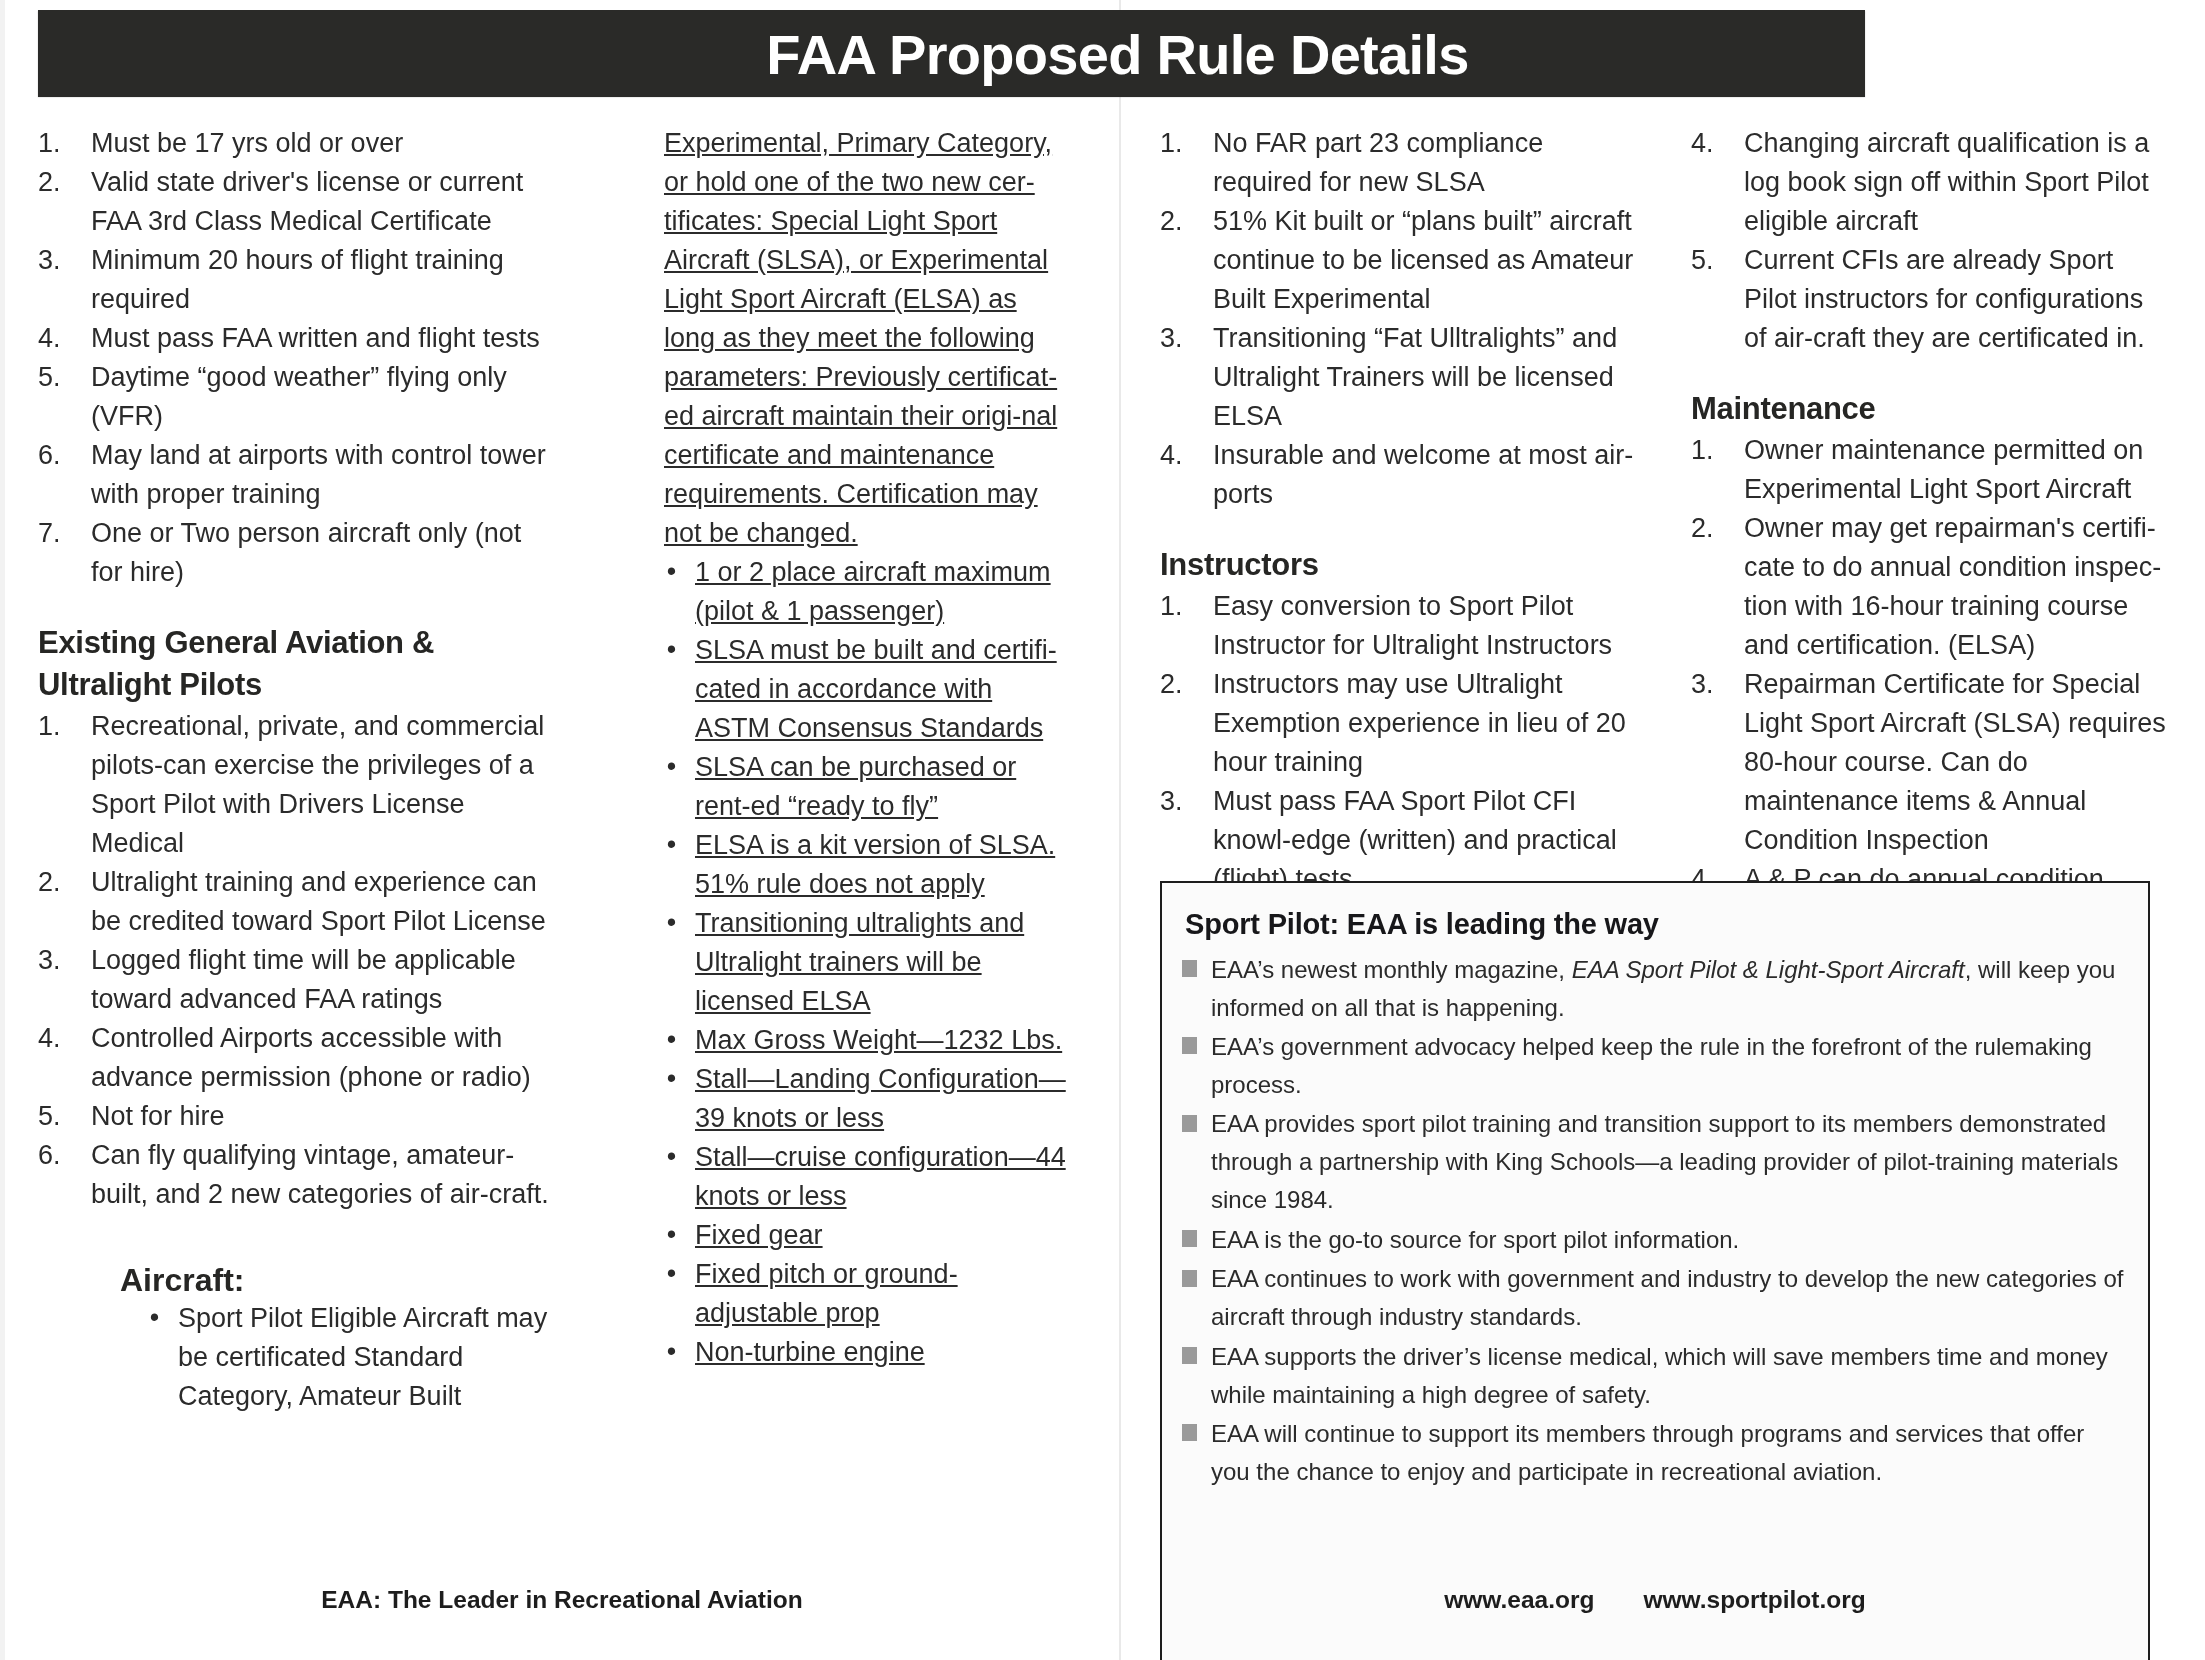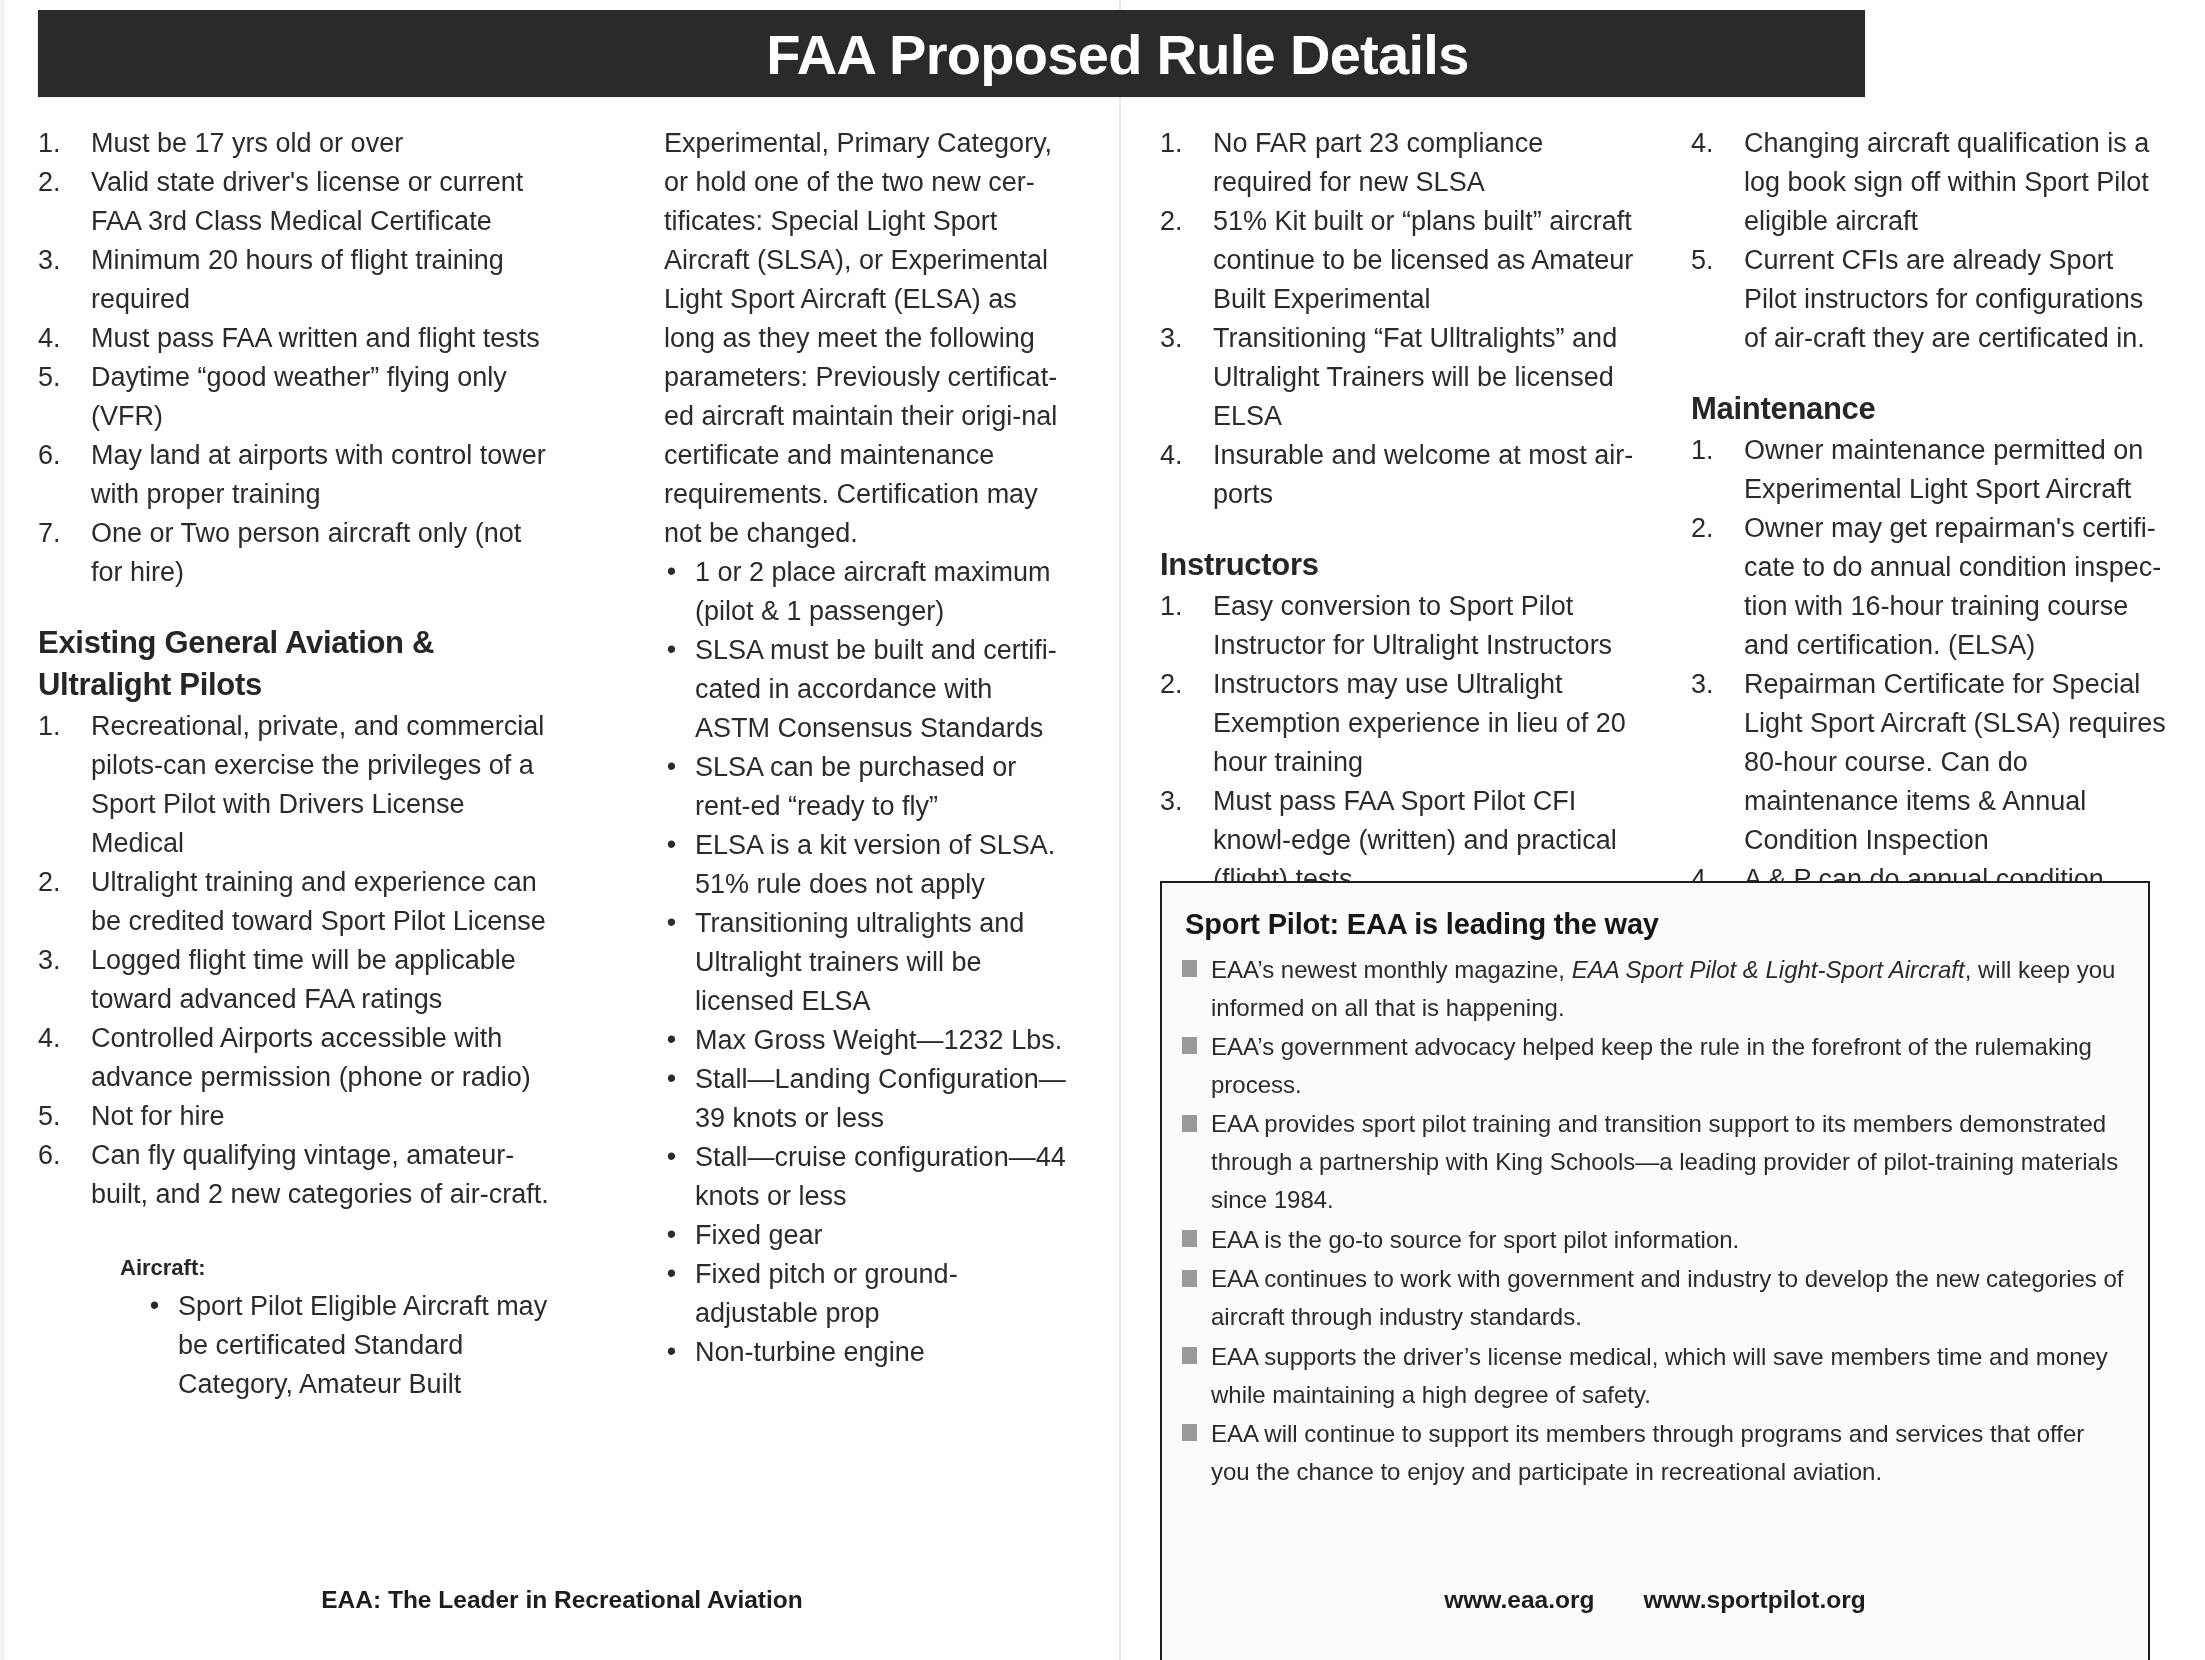--- a/index.html
+++ b/index.html
@@ -65,38 +65,38 @@
     top: 124px;
     left: 0;
     width: 2205px;
     z-index: 3;
   }
   .col {
     position: absolute;
     top: 0;
   }
   .col-1 { left: 38px;   width: 517px; }
-  .col-2 { left: 664px;  width: 408px; }
+  .col-2 { left: 664px;  width: 408px; text-decoration: underline; }
   .col-3 { left: 1160px; width: 487px; }
   .col-4 { left: 1691px; width: 476px; }
 
   h2.section-head {
     font-size: 31px;
     font-weight: bold;
     line-height: 42px;
     margin: 0 0 1.4px 0;
     color: #262624;
     letter-spacing: -0.3px;
   }
   h2.section-head.spaced { margin-top: 30px; }
   h3.sub-head {
-    font-size: 22px;
+    font-size: 32px;
     font-weight: bold;
     line-height: 38px;
-    margin: 4px 0 0 82px;
+    margin: 16px 0 0 82px;
     color: #262624;
   }
 
   ol.numbered, ul.bulleted {
     list-style: none;
     margin: 0;
     padding: 0;
     font-size: 27px;
     line-height: 39px;
   }

